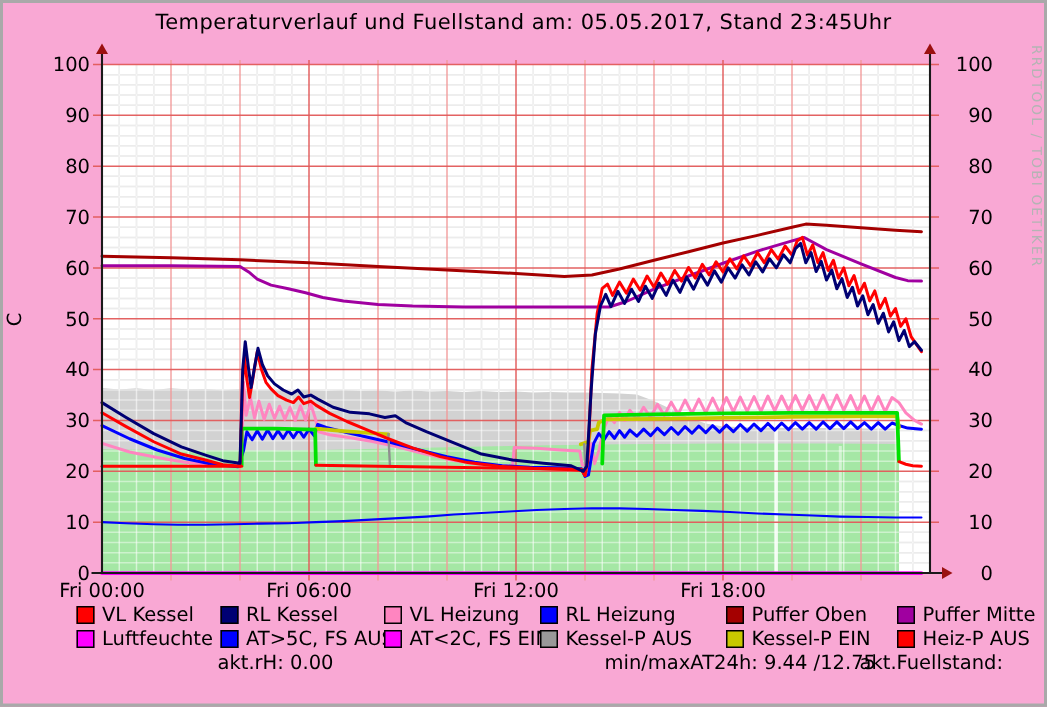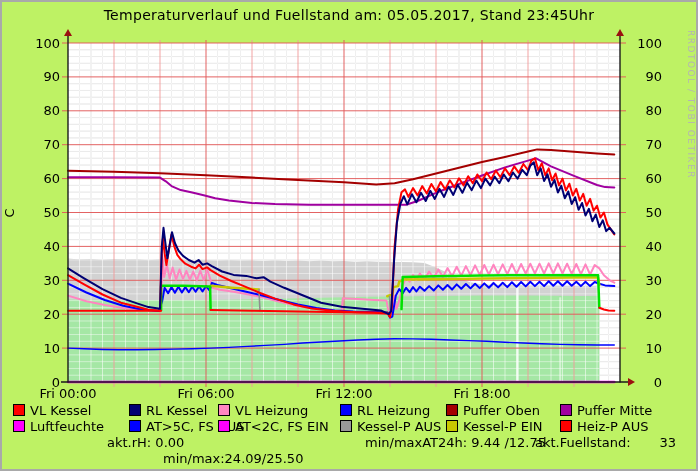--- a/index.html
+++ b/index.html
@@ -1,32 +1,32 @@
 <!DOCTYPE html>
 <html><head>
 <meta charset="utf-8">
 <style>
   html,body{margin:0;padding:0;background:#888;}
   #rrd-image{
-    position:relative;width:698px;height:471px;background:#bef264;
+    position:relative;width:698px;height:471px;background:#f9a8d4;
     font-family:"DejaVu Sans","Liberation Sans",sans-serif;
     box-shadow:inset 0 0 0 2px #a9a9a9;overflow:hidden;
   }
   #graph-title{
     position:absolute;top:7px;left:0;width:100%;text-align:center;
     font-size:14px;color:#000;letter-spacing:0.3px;white-space:pre;
   }
   svg{position:absolute;left:0;top:0;}
   #legend{position:absolute;left:0;top:402px;width:698px;color:#000;}
   .lrow{position:relative;height:16px;font-size:13px;white-space:pre;}
-  .litem{position:absolute;top:0;display:flex;align-items:center;height:16px;}
+  .litem{position:absolute;top:0;display:flex;align-items:center;height:16px;margin-left:38px;}
   .sw{width:10px;height:10px;border:1px solid #000;margin-right:5px;flex:0 0 auto;}
   
-  .r0-0,.r1-0{left:13px}.r0-1,.r1-1{left:129px}.r0-2,.r1-2{left:218px}
-  .r0-3,.r1-3{left:340px}.r0-4,.r1-4{left:446px}.r0-5,.r1-5{left:560px}
+  .r0-0,.r1-0{left:13px}.r0-1,.r1-1{left:109px}.r0-2,.r1-2{left:218px}
+  .r0-3,.r1-3{left:322px}.r0-4,.r1-4{left:446px}.r0-5,.r1-5{left:560px}
   .r2-0{left:13px}.r2-1{left:107px}.r2-2{left:225px}.r2-3{left:365px}.r2-4{left:535px}
   .r3-0{left:13px}.r3-1{left:163px}
 </style>
 </head>
 <body>
 
 <div id="rrd-image">
   <div id="graph-title">Temperaturverlauf und Fuellstand am: 05.05.2017, Stand 23:45Uhr</div>
   <svg id="graph" width="698" height="471" viewBox="0 0 698 471">
       <rect x="68" y="43" width="552" height="339" fill="#ffffff"></rect>
@@ -256,15 +256,15 @@
       <text x="206" y="398" text-anchor="middle" fill="#000" font-size="13" font-family="DejaVu Sans, Liberation Sans, sans-serif">Fri 06:00</text>
       <text x="344" y="398" text-anchor="middle" fill="#000" font-size="13" font-family="DejaVu Sans, Liberation Sans, sans-serif">Fri 12:00</text>
       <text x="482" y="398" text-anchor="middle" fill="#000" font-size="13" font-family="DejaVu Sans, Liberation Sans, sans-serif">Fri 18:00</text>
       <text x="14" y="213" text-anchor="middle" fill="#000" font-size="13" font-family="DejaVu Sans, Liberation Sans, sans-serif" transform="rotate(-90 14 213)">C</text>
       <text x="688" y="30" text-anchor="start" fill="#b4b4b4" font-size="9" letter-spacing="1.5" font-family="DejaVu Sans, Liberation Sans, sans-serif" transform="rotate(90 688 30)">RRDTOOL / TOBI OETIKER</text>
     </svg>
   <div id="legend">
       <div class="lrow"><span class="litem r0-0"><span class="sw" style="background: rgb(255, 0, 0);"></span><span>VL Kessel</span></span><span class="litem r0-1"><span class="sw" style="background: rgb(0, 0, 115);"></span><span>RL Kessel</span></span><span class="litem r0-2"><span class="sw" style="background: rgb(255, 133, 192);"></span><span>VL Heizung</span></span><span class="litem r0-3"><span class="sw" style="background: rgb(0, 0, 255);"></span><span>RL Heizung</span></span><span class="litem r0-4"><span class="sw" style="background: rgb(164, 0, 0);"></span><span>Puffer Oben</span></span><span class="litem r0-5"><span class="sw" style="background: rgb(160, 0, 160);"></span><span>Puffer Mitte</span></span></div>
       <div class="lrow"><span class="litem r1-0"><span class="sw" style="background: rgb(255, 0, 255);"></span><span>Luftfeuchte</span></span><span class="litem r1-1"><span class="sw" style="background: rgb(0, 0, 255);"></span><span>AT&gt;5C, FS AUS</span></span><span class="litem r1-2"><span class="sw" style="background: rgb(255, 0, 255);"></span><span>AT&lt;2C, FS EIN</span></span><span class="litem r1-3"><span class="sw" style="background: rgb(153, 153, 153);"></span><span>Kessel-P AUS</span></span><span class="litem r1-4"><span class="sw" style="background: rgb(200, 200, 0);"></span><span>Kessel-P EIN</span></span><span class="litem r1-5"><span class="sw" style="background: rgb(255, 0, 0);"></span><span>Heiz-P AUS</span></span></div>
       <div class="lrow"><span class="litem r2-1"><span>akt.rH: 0.00</span></span><span class="litem r2-3"><span>min/maxAT24h: 9.44 /12.75</span></span><span class="litem r2-4"><span>akt.Fuellstand:       33</span></span></div>
-      <div class="lrow"><span class="litem r3-1"><span>min/max:24.09/25.50</span></span></div>
+      <div class="lrow"></div>
     </div>
 </div>
 
 </body></html>

